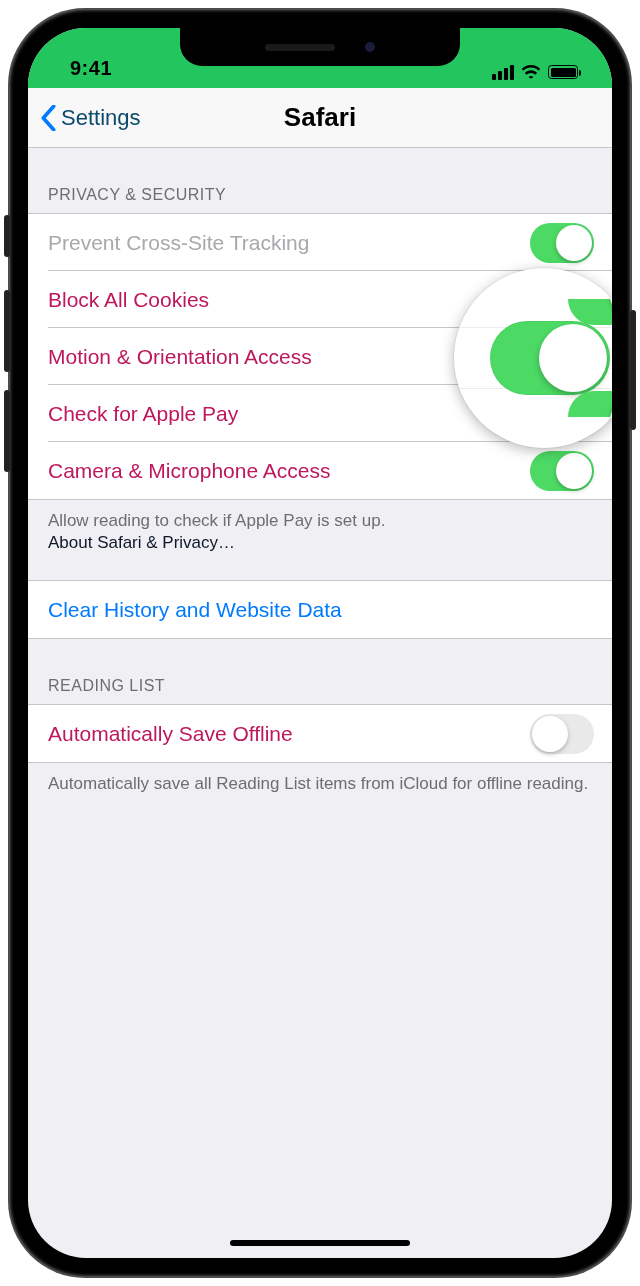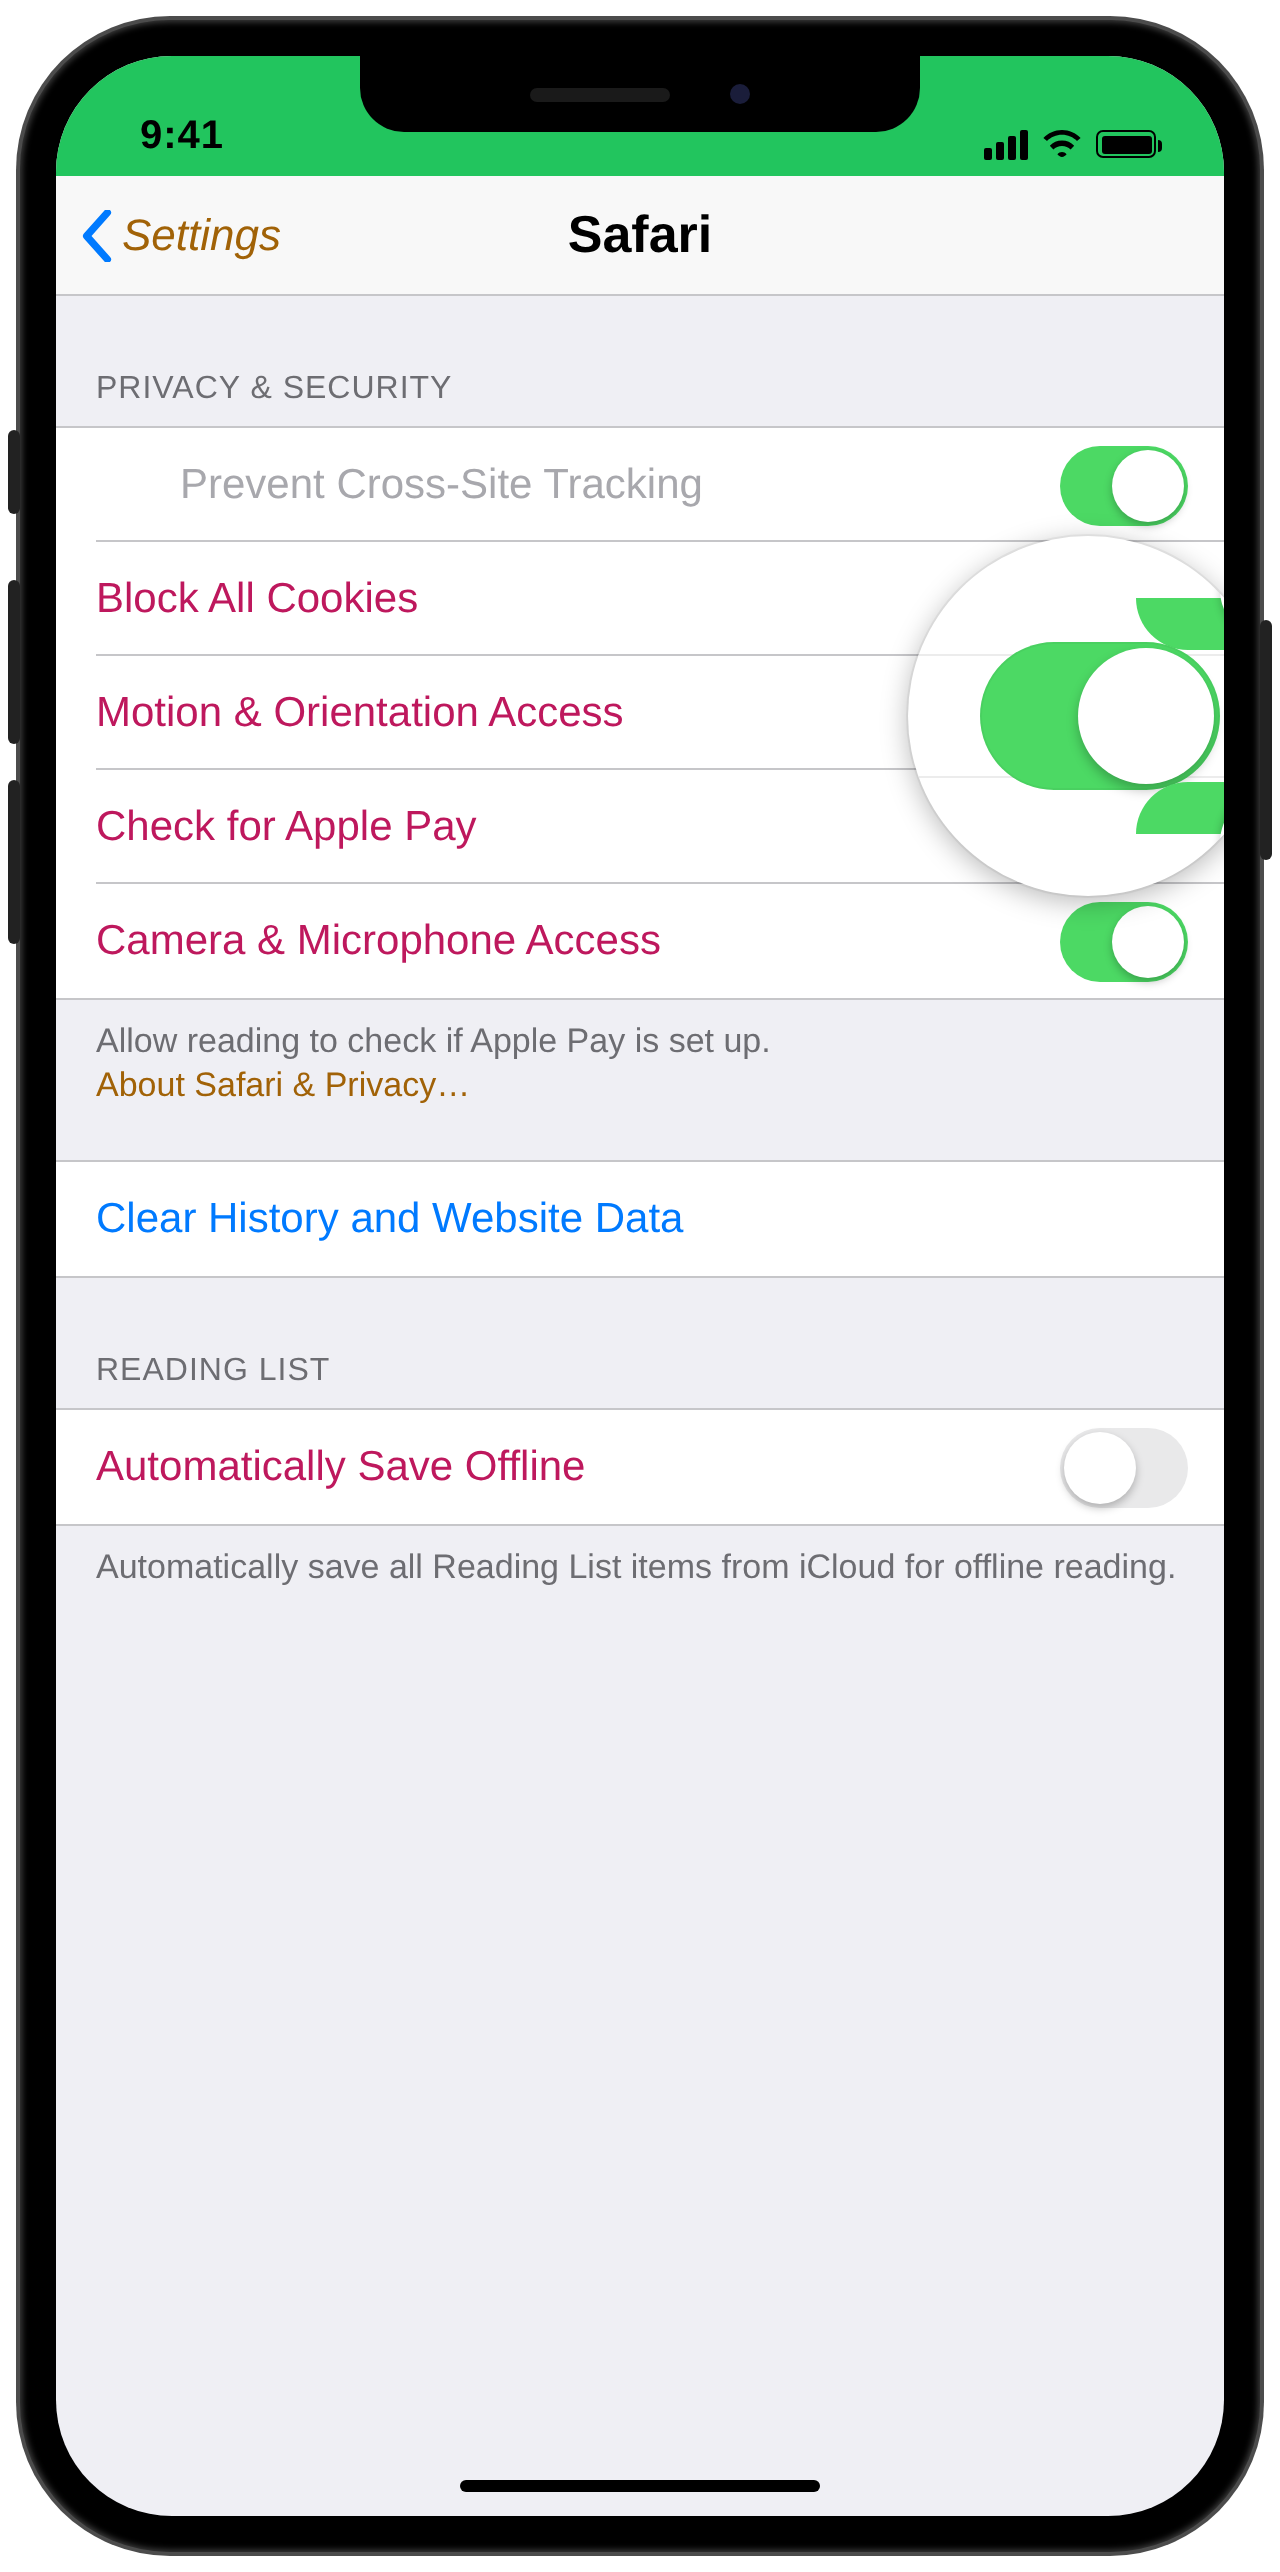--- a/index.html
+++ b/index.html
@@ -67,57 +67,57 @@
     .battery::after { content:""; position:absolute; right:-4px; top:4px; width:2.5px; height:6px; background:#000; border-radius:0 2px 2px 0;}
     .battery .fill { position:absolute; inset:1.5px; background:#000; border-radius:1.5px; }
     
     .navbar {
       height: 60px; background:#f8f8f8;
       border-bottom:1px solid #c6c6c9;
       display:flex; align-items:center; justify-content:center; position:relative;
     }
     .back {
       position:absolute; left:12px; display:flex; align-items:center;
-      color:#a16207; font-size:22px; gap:4px; cursor:pointer;font-style:italic;
+      color:#0c4a6e; font-size:22px; gap:4px; cursor:pointer;
     }
     .back svg{width:17px;height:26px}
     .navtitle { font-size:26px; font-weight:600; }
     
     .content { background:#efeff4; font-size:21px; }
     .section-header {
       color:#6d6d72; font-size:16px; letter-spacing:.5px;
       padding: 38px 20px 9px;
     }
     .cell-group { background:#fff; border-top:1px solid #c6c6c9; border-bottom:1px solid #c6c6c9;}
     .cell {
       display:flex; align-items:center; justify-content:space-between;
       min-height:57px; padding: 0 18px 0 20px;
       position:relative;
     }
     .cell:not(:last-child)::after {
       content:""; position:absolute; bottom:0; left:20px; right:0; height:1px;
       background:#c6c6c9;
     }
-    .cell.disabled .label { color:#a8a8ad;margin-left:42px; }
+    .cell.disabled .label { color:#a8a8ad; }
     .label { color:#be185d; }
     .toggle {
       width:64px; height:40px; border-radius:20px; position:relative;
       background:#e9e9ea; cursor:pointer;
     }
     .toggle.on { background:#4cd964; }
     .toggle .knob {
       position:absolute; top:2px; width:36px; height:36px; background:#fff;
       border-radius:50%; box-shadow:0 2px 4px rgba(0,0,0,.25);
       left:2px; transition:left .15s;
     }
     .toggle.on .knob { left:26px; }
     .footer {
       font-size:17px; color:#6d6d72; padding: 10px 20px 12px; line-height:1.3;
     }
-    .footer a { color:#a16207; text-decoration:none; }
+    .footer a { color:#0f172a; text-decoration:none; }
     .action-cell .label { color:#007aff; font-size:21px; }
     .chevron svg { width:10px; height:18px; }
     .chevron { color:#c7c7cc; }
     
     .magnifier {
       position:absolute; top: 240px; right: -22px;
       width:180px; height:180px; border-radius:50%;
       background:#fff; z-index:30;
       box-shadow: 0 3px 14px rgba(0,0,0,.28), 0 0 0 1px rgba(0,0,0,.05);
       overflow:hidden;

